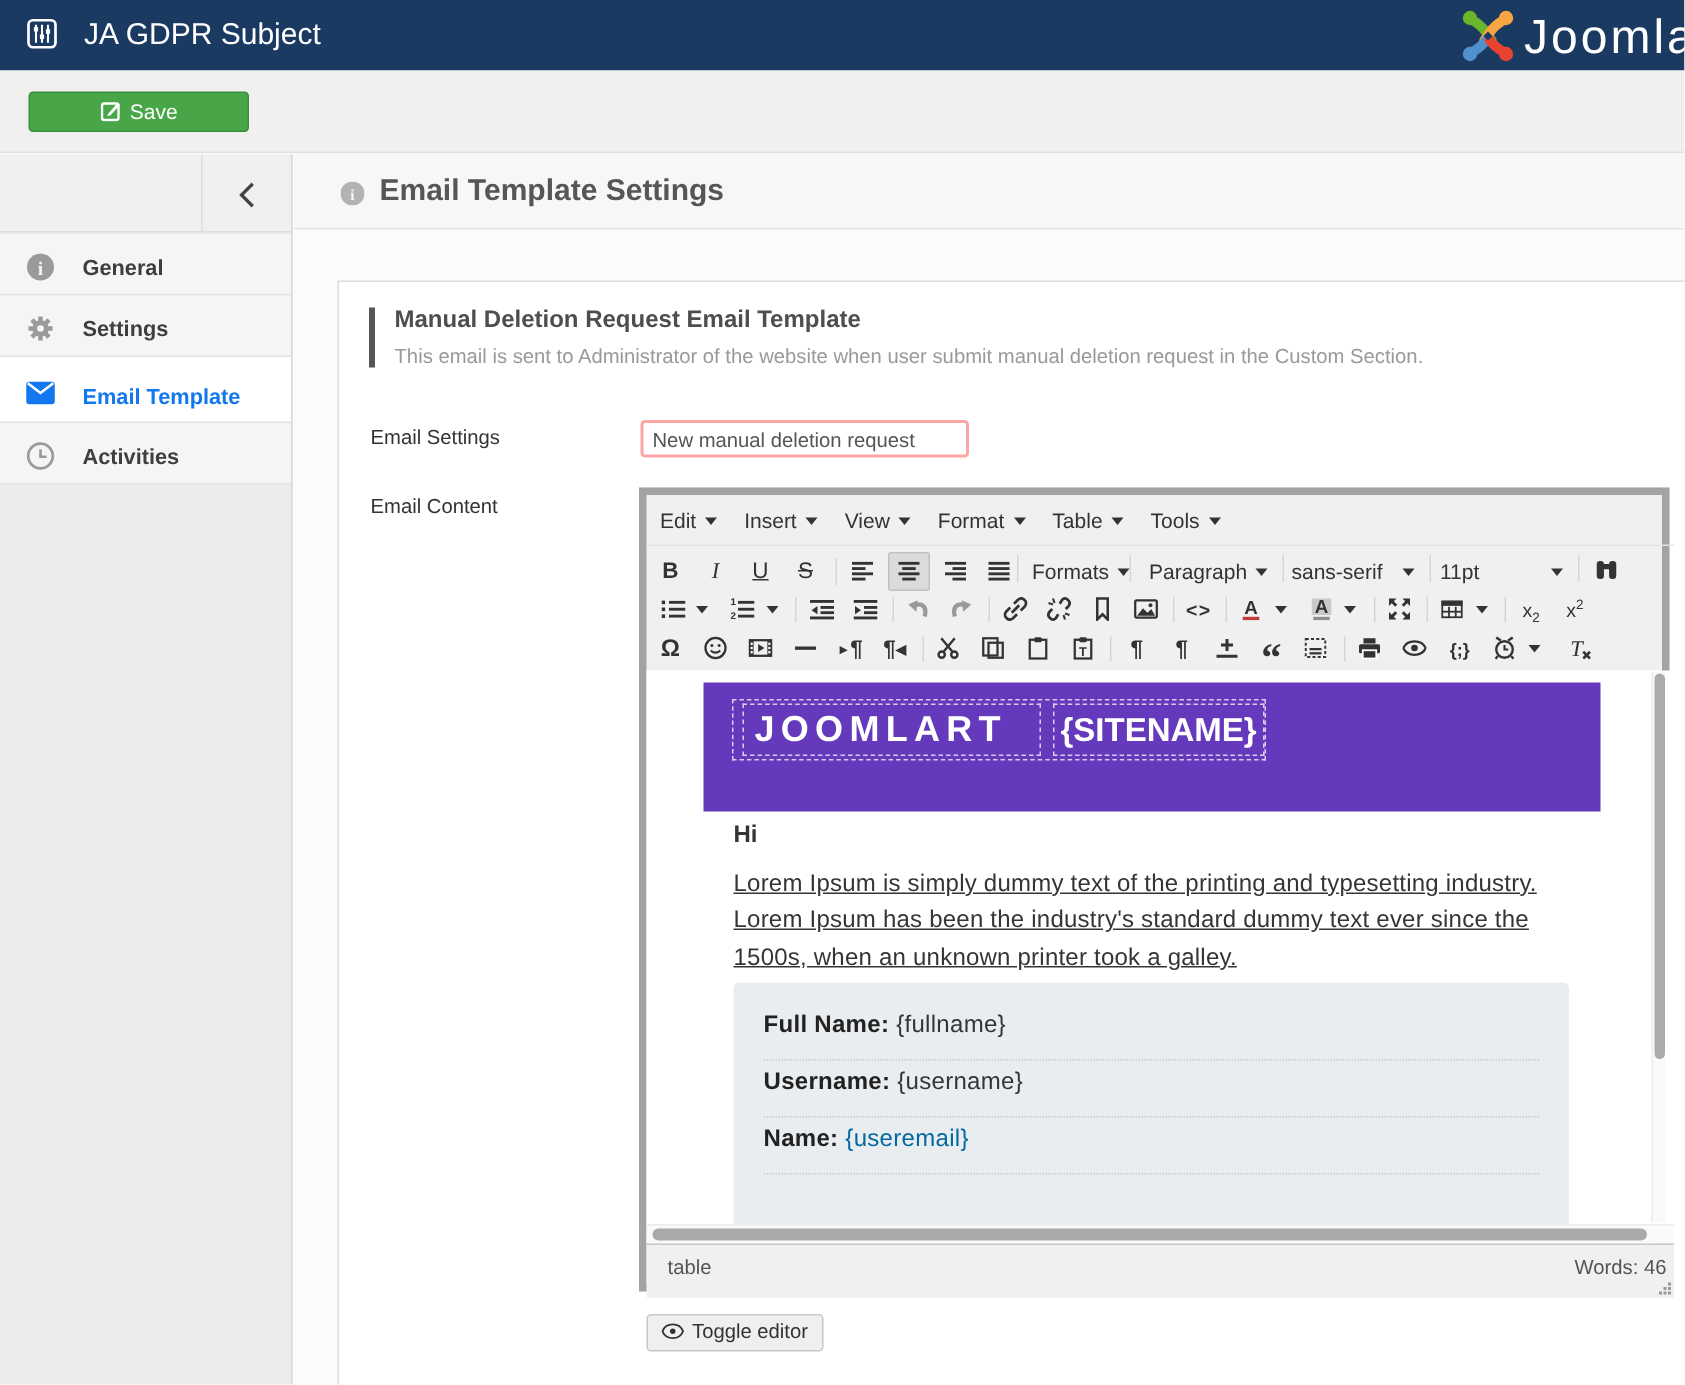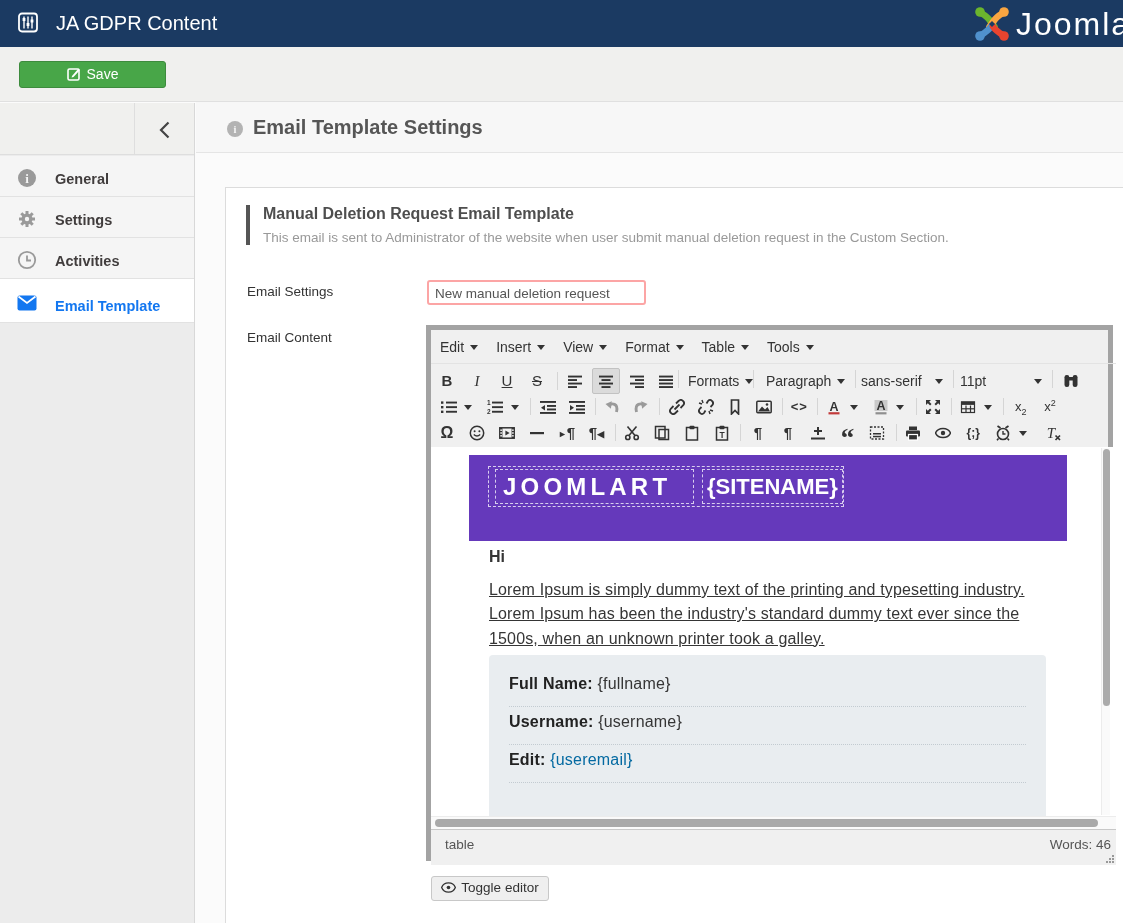--- a/index.html
+++ b/index.html
@@ -93,21 +93,21 @@
   <div id="topbar">
     <svg class="appicon" width="20" height="21" viewBox="0 0 20 21">
       <rect x="1" y="1.5" width="18" height="18" rx="3" fill="none" stroke="#fff" stroke-width="1.8"></rect>
       <line x1="6" y1="4.5" x2="6" y2="16.5" stroke="#fff" stroke-width="1.4"></line>
       <line x1="10" y1="4.5" x2="10" y2="16.5" stroke="#fff" stroke-width="1.4"></line>
       <line x1="14" y1="4.5" x2="14" y2="16.5" stroke="#fff" stroke-width="1.4"></line>
       <rect x="4.6" y="6" width="2.8" height="3" fill="#fff"></rect>
       <rect x="8.6" y="11" width="2.8" height="3" fill="#fff"></rect>
       <rect x="12.6" y="7.5" width="2.8" height="3" fill="#fff"></rect>
     </svg>
-    <span class="apptitle">JA GDPR Content</span>
+    <span class="apptitle">JA GDPR Subject</span>
     <svg id="jlogo" width="38" height="38" viewBox="0 0 38 38">
       <g fill="none" stroke-linecap="round">
         <path d="M8,8 Q15,12 18,17 L21.5,22" stroke="#6bb52d" stroke-width="6.6"></path>
         <circle cx="7" cy="7" r="4.8" fill="#6bb52d"></circle>
         <path d="M30,8 Q23,12 20,17 L16.5,22" stroke="#f9a541" stroke-width="6.6"></path>
         <circle cx="31" cy="7" r="4.8" fill="#f9a541"></circle>
         <path d="M8,30 Q15,26 18,21.5" stroke="#5091cd" stroke-width="6.6"></path>
         <circle cx="7" cy="31" r="4.8" fill="#5091cd"></circle>
         <path d="M30,30 Q23,26 20,21.5" stroke="#e8442f" stroke-width="6.6"></path>
         <circle cx="31" cy="31" r="4.8" fill="#e8442f"></circle>
@@ -138,28 +138,28 @@
               <circle cx="10" cy="10" r="5.5"></circle>
               <g stroke="#9a9a9a" stroke-width="3">
                 <line x1="10" y1="2" x2="10" y2="18"></line>
                 <line x1="2" y1="10" x2="18" y2="10"></line>
                 <line x1="4.3" y1="4.3" x2="15.7" y2="15.7"></line>
                 <line x1="15.7" y1="4.3" x2="4.3" y2="15.7"></line>
               </g>
             </g>
             <circle cx="10" cy="10" r="2.2" fill="#f5f5f5"></circle>
           </svg>Settings</div>
+      <div class="mitem active"><svg class="mi" viewBox="0 0 20 20" style="margin-top:-8px">
+            <rect x="0.5" y="2.5" width="19" height="15" rx="2" fill="#1377f0"></rect>
+            <path d="M1.5 3.5 L10 10 L18.5 3.5" fill="none" stroke="#fff" stroke-width="1.7"></path>
+          </svg>Email Template</div>
       <div class="mitem"><svg class="mi" viewBox="0 0 20 20">
             <circle cx="10" cy="10" r="8.2" fill="none" stroke="#9a9a9a" stroke-width="1.8"></circle>
             <path d="M10 5.5 V10.5 H14" fill="none" stroke="#9a9a9a" stroke-width="1.8"></path>
           </svg>Activities</div>
-      <div class="mitem active"><svg class="mi" viewBox="0 0 20 20" style="margin-top:-8px">
-            <rect x="0.5" y="2.5" width="19" height="15" rx="2" fill="#1377f0"></rect>
-            <path d="M1.5 3.5 L10 10 L18.5 3.5" fill="none" stroke="#fff" stroke-width="1.7"></path>
-          </svg>Email Template</div>
     </div>
   </div>
   <div id="main">
     <div id="phead">
       <svg class="inficon" width="16" height="16" viewBox="0 0 20 20">
           <circle cx="10" cy="10" r="10" fill="#b3b3b3"></circle>
           <text x="10" y="15" font-size="13" font-weight="bold" fill="#f7f7f7" text-anchor="middle" font-family="Liberation Serif">i</text>
         </svg>
       <h1>Email Template Settings</h1>
     </div>
@@ -377,21 +377,21 @@
             <div id="bdash">
               <span id="blogo">JOOMLART</span>
                 <span id="bsite">{SITENAME}</span>
             </div>
           </div>
           <div id="ehi">Hi</div>
           <div id="elorem">Lorem Ipsum is simply dummy text of the printing and typesetting industry.<br>Lorem Ipsum has been the industry's standard dummy text ever since the<br>1500s, when an unknown printer took a galley.</div>
           <div id="ebox">
             <div class="brow"><b>Full Name:</b> {fullname}</div>
             <div class="brow"><b>Username:</b> {username}</div>
-            <div class="brow"><b>Edit:</b> <span class="elink">{useremail}</span></div>
+            <div class="brow"><b>Name:</b> <span class="elink">{useremail}</span></div>
           </div>
           <div id="vscroll">
               <div id="vthumb"></div>
             </div>
         </div>
         <div id="hscroll">
             <div id="hthumb"></div>
           </div>
         <div id="statusbar">
             <span class="lpath">table</span>

